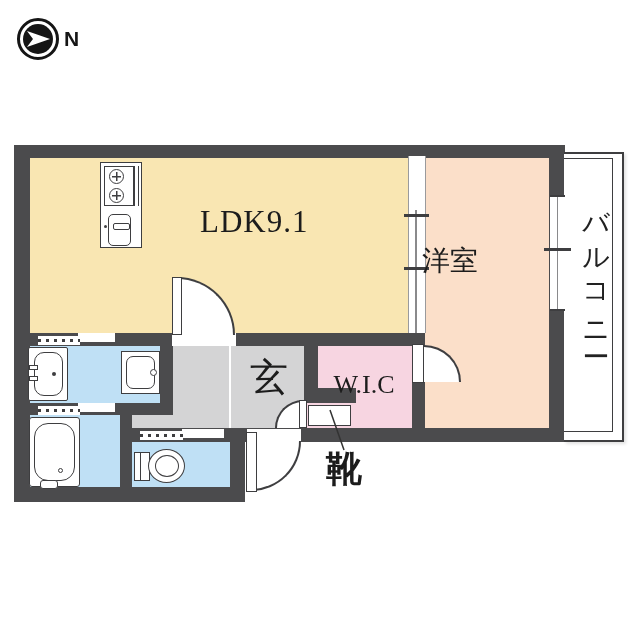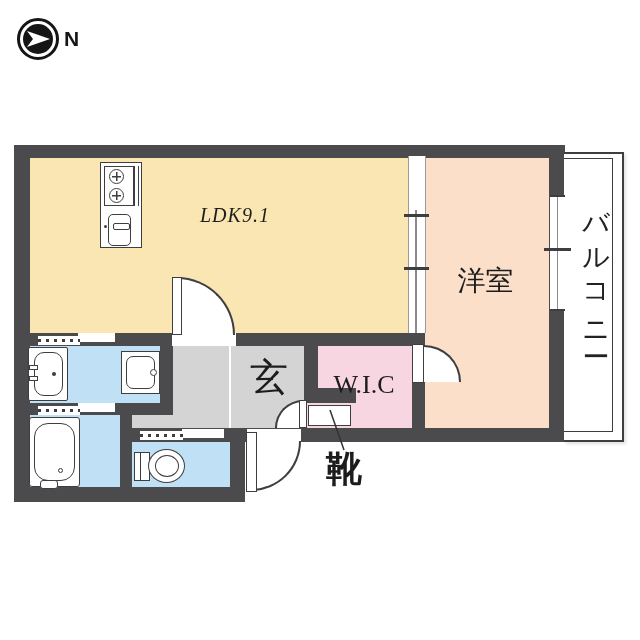--- a/index.html
+++ b/index.html
@@ -138,22 +138,22 @@
   <div class="fix2" style="left:58px;top:468px;width:5px;height:5px;border-radius:50%;"></div>
   <div class="fix2" style="left:40px;top:480px;width:18px;height:9px;border-radius:3px;"></div>
 
   <div class="fix" style="left:134px;top:452px;width:16px;height:29px;">
     <div style="position:absolute;left:5px;top:0;width:1px;height:100%;background:var(--line);"></div>
   </div>
   <div class="fix" style="left:148px;top:449px;width:37px;height:34px;border-radius:50%;"></div>
   <div class="fix2" style="left:155px;top:455px;width:24px;height:22px;border-radius:50%;"></div>
 
 
-  <div class="lbl" style="left:200px;top:204px;font-size:20px;letter-spacing:1px;font-style:italic;">LDK9.1</div>
-  <div class="lbl" style="left:422px;top:243px;width:127px;text-align:center;font-size:28px;line-height:1.3;margin-top:20px;">
+  <div class="lbl" style="left:200px;top:204px;font-size:31px;letter-spacing:1px;">LDK9.1</div>
+  <div class="lbl" style="left:422px;top:243px;width:127px;font-size:28px;line-height:1.3;">
     <div>洋室</div>
   </div>
   <div class="lbl" style="left:250px;top:352px;font-size:38px;">玄</div>
   <div class="lbl" style="left:316px;top:346px;width:96px;text-align:center;font-size:26px;margin-top:24px;">W.I.C</div>
   <svg class="abs" style="left:322px;top:406px;" width="30" height="48">
     <line x1="8" y1="4" x2="22" y2="44" stroke="#333" stroke-width="1.5"></line>
   </svg>
   <div class="lbl" style="left:326px;top:445px;font-size:36px;font-weight:600;">靴</div>
 
   <div id="compass-ring"></div>

